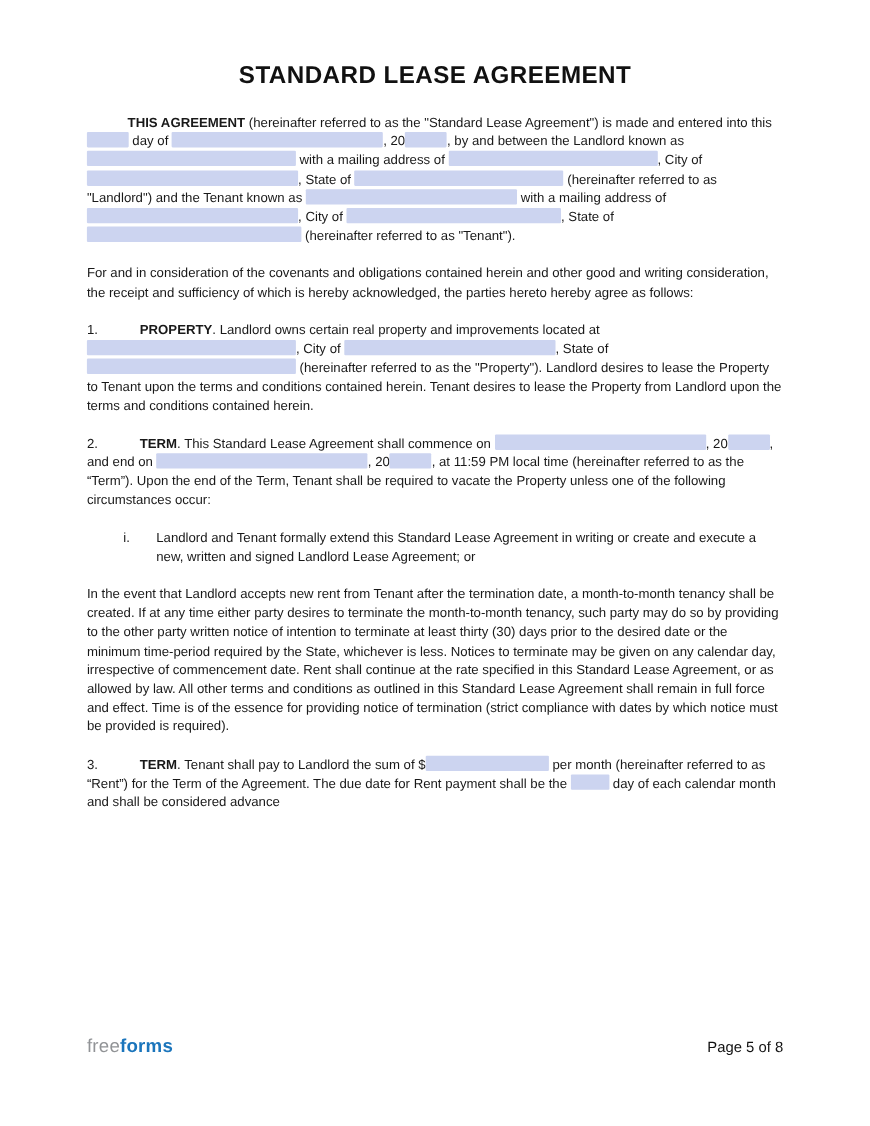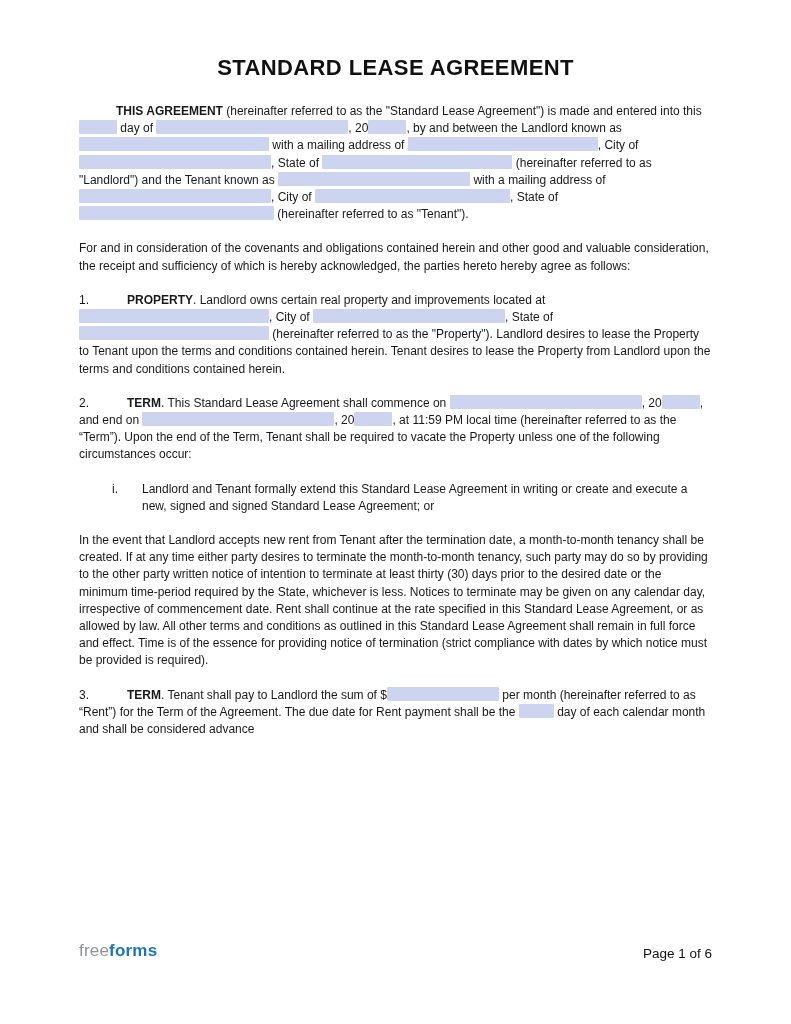--- a/index.html
+++ b/index.html
@@ -41,44 +41,44 @@
   .list-item { display: flex; margin-left: 33px; }
   .list-marker { flex: 0 0 30px; }
   .list-text { flex: 1 1 auto; }
   .footer {
     position: absolute;
     left: 79px;
     right: 79px;
     top: 941px;
     display: flex;
     justify-content: space-between;
-    align-items: flex-end;
+    align-items: center;
   }
   .brand { font-size: 17px; letter-spacing: 0.2px; }
   .brand-free { color: var(--brand-free, #919396); font-weight: 400; }
   .brand-forms { color: var(--brand-forms, #1b75bc); font-weight: 700; }
   .page-num { font-size: 13.5px; color: #111111; }
   b { font-weight: 700; }
 </style>
 </head>
 <body>
 
 <div class="page">
   <h1 class="title">STANDARD LEASE AGREEMENT</h1>
   <div class="content">
       <p class="indent"><b>THIS AGREEMENT</b> (hereinafter referred to as the "Standard Lease Agreement") is made and entered into this <span class="blank" style="width: 38px;"></span> day of <span class="blank" style="width: 192px;"></span>, 20<span class="blank" style="width: 38px;"></span>, by and between the Landlord known as <span class="blank" style="width: 190px;"></span> with a mailing address of <span class="blank" style="width: 190px;"></span>, City of <span class="blank" style="width: 192px;"></span>, State of <span class="blank" style="width: 190px;"></span> (hereinafter referred to as "Landlord") and the Tenant known as <span class="blank" style="width: 192px;"></span> with a mailing address of <span class="blank" style="width: 192px;"></span>, City of <span class="blank" style="width: 195px;"></span>, State of <span class="blank" style="width: 195px;"></span> (hereinafter referred to as "Tenant").</p>
-      <p>For and in consideration of the covenants and obligations contained herein and other good and valuable consideration, the receipt and sufficiency of which is hereby acknowledged, the parties hereto hereby agree as follows:</p>
+      <p>For and in consideration of the covenants and obligations contained herein and other good and writing consideration, the receipt and sufficiency of which is hereby acknowledged, the parties hereto hereby agree as follows:</p>
       <p>1.<span class="tab" style="width: 38px;"></span><b>PROPERTY</b>. Landlord owns certain real property and improvements located at <span class="blank" style="width: 190px;"></span>, City of <span class="blank" style="width: 192px;"></span>, State of <span class="blank" style="width: 190px;"></span> (hereinafter referred to as the "Property"). Landlord desires to lease the Property to Tenant upon the terms and conditions contained herein. Tenant desires to lease the Property from Landlord upon the terms and conditions contained herein.</p>
       <p>2.<span class="tab" style="width: 38px;"></span><b>TERM</b>. This Standard Lease Agreement shall commence on <span class="blank" style="width: 192px;"></span>, 20<span class="blank" style="width: 38px;"></span>, and end on <span class="blank" style="width: 192px;"></span>, 20<span class="blank" style="width: 38px;"></span>, at 11:59 PM local time (hereinafter referred to as the “Term”). Upon the end of the Term, Tenant shall be required to vacate the Property unless one of the following circumstances occur:</p>
       <div class="roman-list">
         <div class="list-item">
           <span class="list-marker">i.</span>
-          <span class="list-text">Landlord and Tenant formally extend this Standard Lease Agreement in writing or create and execute a new, signed and signed Standard Lease Agreement; or</span>
+          <span class="list-text">Landlord and Tenant formally extend this Standard Lease Agreement in writing or create and execute a new, written and signed Landlord Lease Agreement; or</span>
         </div>
       </div>
       <p>In the event that Landlord accepts new rent from Tenant after the termination date, a month-to-month tenancy shall be created. If at any time either party desires to terminate the month-to-month tenancy, such party may do so by providing to the other party written notice of intention to terminate at least thirty (30) days prior to the desired date or the minimum time-period required by the State, whichever is less. Notices to terminate may be given on any calendar day, irrespective of commencement date. Rent shall continue at the rate specified in this Standard Lease Agreement, or as allowed by law. All other terms and conditions as outlined in this Standard Lease Agreement shall remain in full force and effect. Time is of the essence for providing notice of termination (strict compliance with dates by which notice must be provided is required).</p>
       <p>3.<span class="tab" style="width: 38px;"></span><b>TERM</b>. Tenant shall pay to Landlord the sum of $<span class="blank" style="width: 112px;"></span> per month (hereinafter referred to as “Rent”) for the Term of the Agreement. The due date for Rent payment shall be the <span class="blank" style="width: 35px;"></span> day of each calendar month and shall be considered advance</p>
     </div>
   <div class="footer">
     <div class="brand"><span class="brand-free">free</span><span class="brand-forms">forms</span></div>
-    <div class="page-num">Page 1 of 6</div>
+    <div class="page-num">Page 5 of 8</div>
   </div>
 </div>
 
 </body></html>

